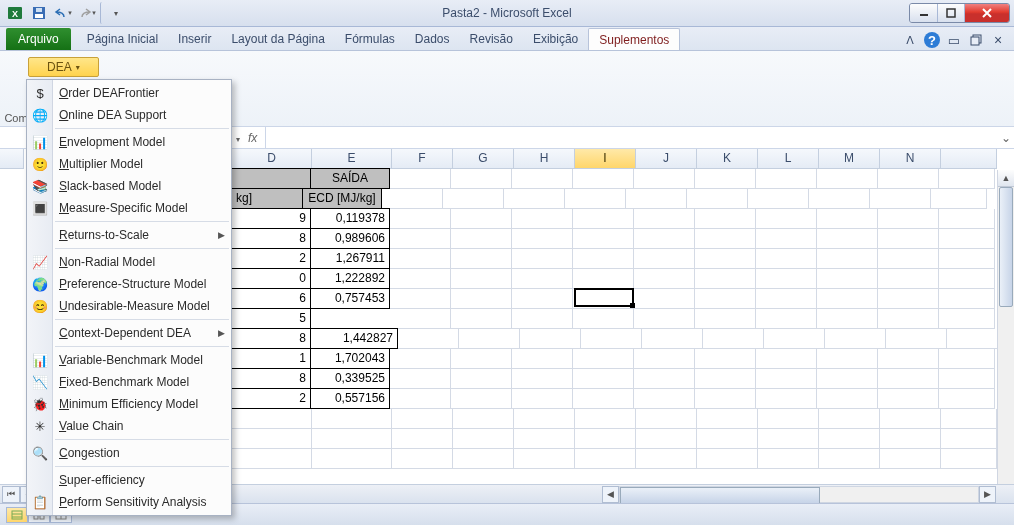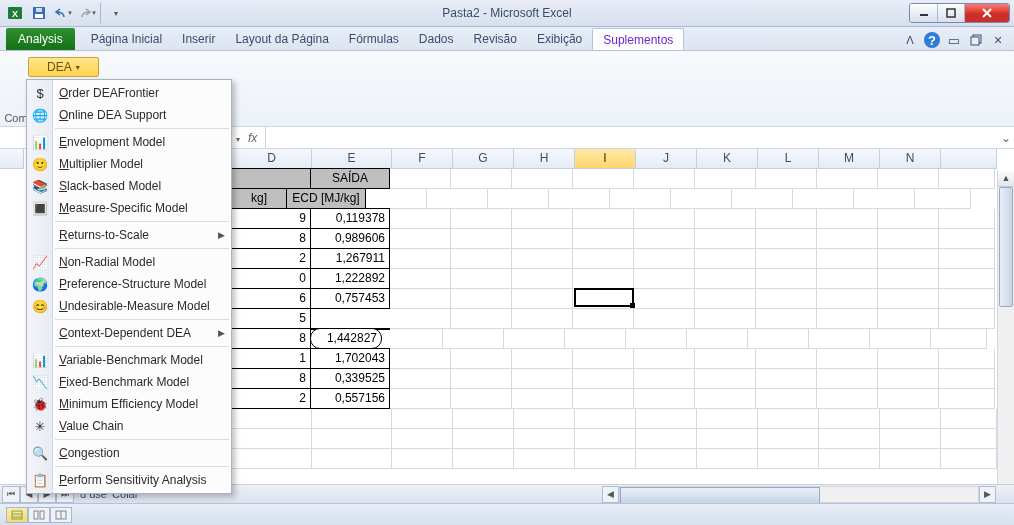--- a/index.html
+++ b/index.html
@@ -11,21 +11,21 @@
   .titlebar .title { position: absolute; left: 50%; transform: translateX(-50%); color: #3b4d6b; font-size: 12px; }
   .winbtns { margin-left: auto; display: flex; border: 1px solid #7a8aa8; border-radius: 3px; overflow: hidden; margin-right: 4px; }
   .winbtn { width: 27px; height: 18px; display: flex; align-items: center; justify-content: center; background: linear-gradient(#fdfdfd, #d8e0ee); border-left: 1px solid #a8b8d6; }
   .winbtn:first-child { border-left: none; }
   .winbtn.close { width: 45px; background: linear-gradient(#f08080, #e23b2e 45%, #c9302c 55%, #c9302c); }
   .winbtn.close svg path { stroke: #fff; }
   
   .tabsrow { height: 24px; background: linear-gradient(#e8edf6, #dde5f1); border-bottom: 1px solid #b7c3da; display: flex; align-items: flex-end; font-size: 12px; padding-left: 6px; position: relative; }
   .file-tab { background: linear-gradient(#2f8f2f, #157115); color: #fff; padding: 3px 12px; border-radius: 2px 2px 0 0; margin-right: 6px; font-size: 12px; height: 22px; display: flex; align-items: center; }
   .tab { padding: 4px 10px; color: #3b4d6b; height: 22px; display: flex; align-items: center; }
-  .tab.active { background: #fdfdfd; border: 1px solid #b7c3da; border-bottom: none; border-radius: 2px 2px 0 0; color: #6d28d9; }
+  .tab.active { background: #fdfdfd; border: 1px solid #b7c3da; border-bottom: none; border-radius: 2px 2px 0 0; color: #7f1d1d; }
   .tabicons { position: absolute; right: 8px; bottom: 2px; display: flex; gap: 6px; align-items: center; }
   .tabicons span, .tabicons div { width: 16px; height: 16px; display: flex; align-items: center; justify-content: center; font-size: 13px; color: #3b4d6b; }
   .help-circle { width: 16px; height: 16px; border-radius: 50%; background: #2d7cd6; color: #fff !important; font-weight: bold; font-size: 11px; }
   
   .ribbon-area { height: 36px; background: linear-gradient(#f7f9fc, #edf2f8); border-bottom: 1px solid #ccd6e8; padding: 6px 0 0 28px; position: relative; }
   .dea-btn { background: linear-gradient(#ffe68a, #ffd34e); border: 1px solid #c8a13a; color: #6b5310; padding: 2px 18px; border-radius: 2px; font-size: 12px; display: inline-flex; align-items: center; gap: 4px; }
   .dea-btn::after { content: "▾"; font-size: 8px; }
   .com-label { position: absolute; left: 2px; top: 110px; font-size: 11px; color: #555; width: 24px; text-align: center; }
   
   .fxbar { height: 22px; background: #fff; border-bottom: 1px solid #ccd6e8; display: flex; align-items: center; font-size: 12px; padding-left: 232px; position: relative; }
@@ -128,21 +128,21 @@
       </div>
     <div class="winbtn close">
         <svg width="12" height="10">
           <path d="M2 1 L10 9 M10 1 L2 9" stroke="#fff" stroke-width="2"></path>
         </svg>
       </div>
   </div>
 </div>
 
 <div class="tabsrow" style="position: absolute; top: 27px; left: 0px; right: 0px;">
-  <div class="file-tab">Analysis</div>
+  <div class="file-tab">Arquivo</div>
   <div id="tabs-container" style="display: flex;">
       <div class="tab">Página Inicial</div>
       <div class="tab">Inserir</div>
       <div class="tab">Layout da Página</div>
       <div class="tab">Fórmulas</div>
       <div class="tab">Dados</div>
       <div class="tab">Revisão</div>
       <div class="tab">Exibição</div>
       <div class="tab active">Suplementos</div>
     </div>
@@ -199,21 +199,21 @@
         <div class="cell" style="width: 61px;"></div>
         <div class="cell" style="width: 61px;"></div>
         <div class="cell" style="width: 61px;"></div>
         <div class="cell" style="width: 61px;"></div>
         <div class="cell" style="width: 61px;"></div>
         <div class="cell" style="width: 61px;"></div>
         <div class="cell" style="width: 61px;"></div>
         <div class="cell" style="width: 56px;"></div>
       </div>
       <div class="sheet-row">
-        <div class="cell tblcell headercell" style="width: 56px; text-align: center;">kg]</div>
+        <div class="cell tblcell headercell" style="width: 72px; text-align: left;">kg]</div>
         <div class="cell tblcell headercell" style="width: 80px; text-align: center;">ECD [MJ/kg]</div>
         <div class="cell" style="width: 61px;"></div>
         <div class="cell" style="width: 61px;"></div>
         <div class="cell" style="width: 61px;"></div>
         <div class="cell" style="width: 61px;"></div>
         <div class="cell" style="width: 61px;"></div>
         <div class="cell" style="width: 61px;"></div>
         <div class="cell" style="width: 61px;"></div>
         <div class="cell" style="width: 61px;"></div>
         <div class="cell" style="width: 61px;"></div>
@@ -298,21 +298,21 @@
         <div class="cell" style="width: 61px;"></div>
         <div class="cell" style="width: 61px;"></div>
         <div class="cell" style="width: 61px;"></div>
         <div class="cell" style="width: 61px;"></div>
         <div class="cell" style="width: 61px;"></div>
         <div class="cell" style="width: 61px;"></div>
         <div class="cell" style="width: 56px;"></div>
       </div>
       <div class="sheet-row">
         <div class="cell tblcell numcell" style="width: 80px;">8</div>
-        <div class="cell tblcell numcell" style="width: 72px; border-radius: 10px;">1,442827</div>
+        <div class="cell tblcell numcell" style="width: 88px;">1,442827</div>
         <div class="cell" style="width: 61px;"></div>
         <div class="cell" style="width: 61px;"></div>
         <div class="cell" style="width: 61px;"></div>
         <div class="cell" style="width: 61px;"></div>
         <div class="cell" style="width: 61px;"></div>
         <div class="cell" style="width: 61px;"></div>
         <div class="cell" style="width: 61px;"></div>
         <div class="cell" style="width: 61px;"></div>
         <div class="cell" style="width: 61px;"></div>
         <div class="cell" style="width: 56px;"></div>
@@ -474,20 +474,24 @@
       <li>
         <span class="ic">✳</span>
         <span class="lbl"><u>V</u>alue Chain</span>
       </li>
       <li class="sep"></li>
       <li>
         <span class="ic">🔍</span>
         <span class="lbl"><u>C</u>ongestion</span>
       </li>
       <li class="sep"></li>
+      <li>
+        <span class="ic"></span>
+        <span class="lbl"><u>S</u>uper-efficiency</span>
+      </li>
       <li>
         <span class="ic">📋</span>
         <span class="lbl"><u>P</u>erform Sensitivity Analysis</span>
       </li>
     </ul>
 </div>
 
 <div class="vscroll">
   <div class="btn">▲</div>
   <div class="thumb"></div>

